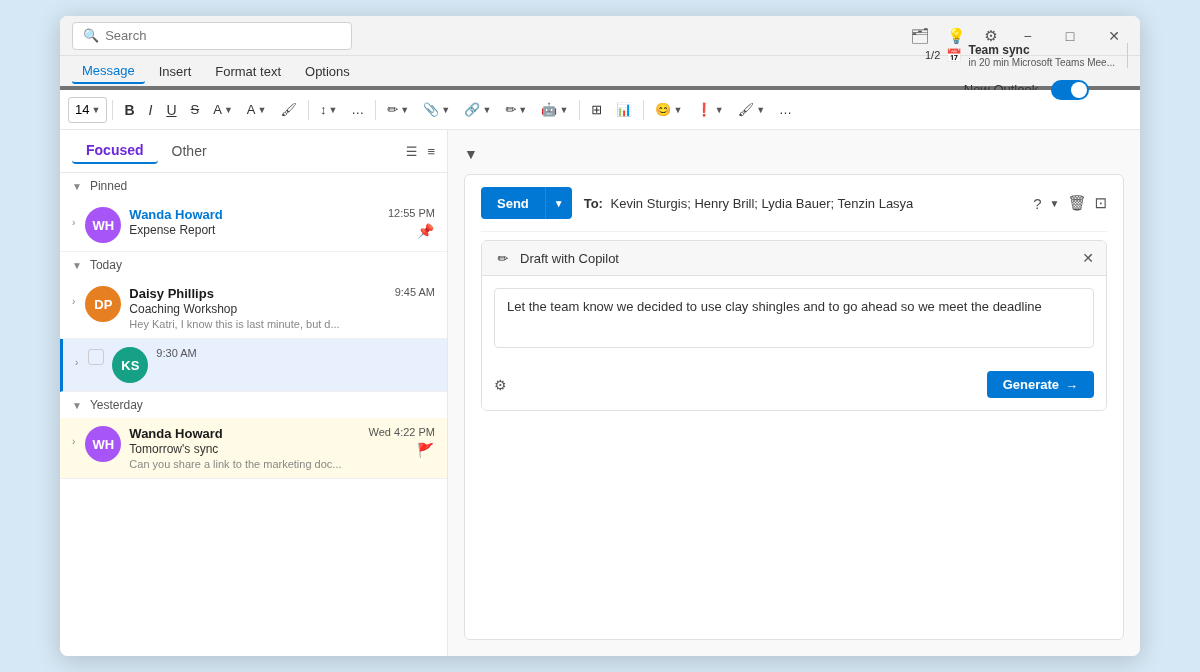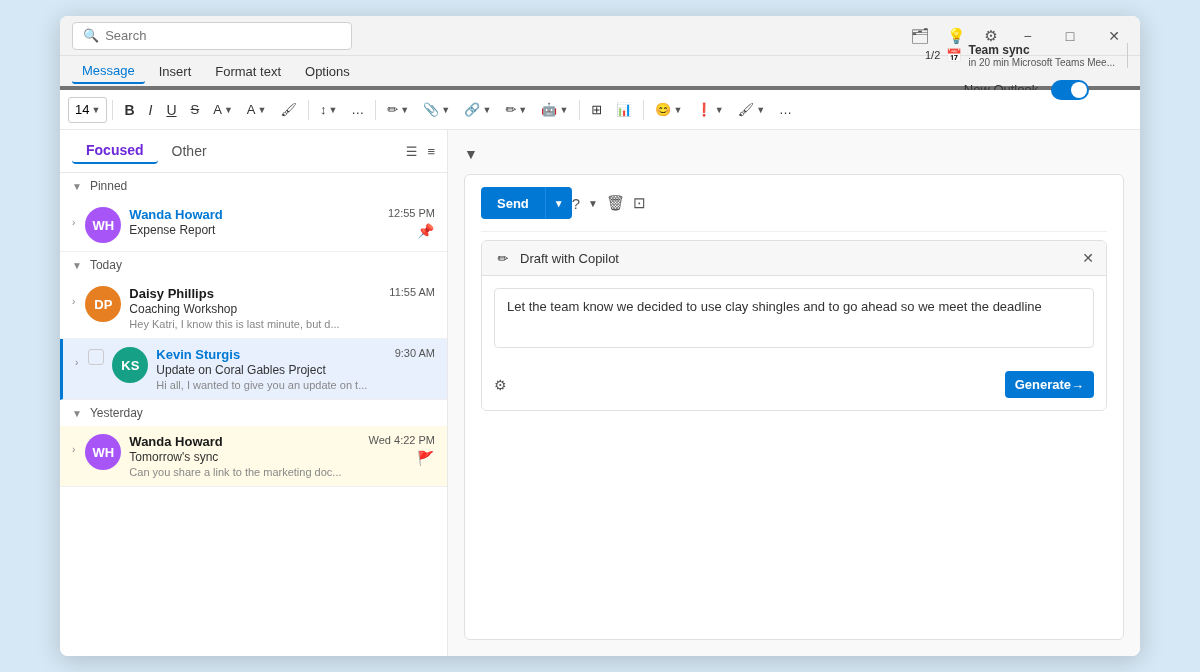--- a/index.html
+++ b/index.html
@@ -415,28 +415,28 @@
       display: flex;
       align-items: center;
       justify-content: space-between;
       padding: 0 12px 12px;
       background: white;
     }
     .generate-btn {
       background: #0078d4;
       color: white;
       border: none;
-      padding: 6px 10px;
+      padding: 6px 16px;
       border-radius: 4px;
       cursor: pointer;
       font-size: 13px;
       font-weight: 600;
       display: flex;
       align-items: center;
-      gap: 0;
+      gap: 6px;
     }
     .options-icon { color: #555; cursor: pointer; font-size: 14px; }
 
     
     ::-webkit-scrollbar { width: 6px; }
     ::-webkit-scrollbar-thumb { background: #ccc; border-radius: 3px; }
   </style>
 </head>
 <body>
 
@@ -579,32 +579,27 @@
       </div>
       <div class="email-item">
         <span class="expand-icon" style="margin-top:10px;">›</span>
         <div class="avatar" style="background-color:#e67e22;">DP</div>
         <div class="email-content">
           <div class="email-sender normal">Daisy Phillips</div>
           <div class="email-subject">Coaching Workshop</div>
           <div class="email-preview">Hey Katri, I know this is last minute, but d...</div>
         </div>
         <div class="email-meta">
-          <span class="email-time">11:55 AM</span>
+          <span class="email-time">9:45 AM</span>
         </div>
       </div>
       <div class="email-item selected">
         <span class="expand-icon" style="margin-top:10px;">›</span>
         <div class="checkbox-area"></div>
         <div class="avatar" style="background-color:#16a085;">KS</div>
-        <div class="email-content">
-          <div class="email-sender" style="color:#0078d4;">Kevin Sturgis</div>
-          <div class="email-subject">Update on Coral Gables Project</div>
-          <div class="email-preview">Hi all, I wanted to give you an update on t...</div>
-        </div>
         <div class="email-meta">
           <span class="email-time">9:30 AM</span>
         </div>
       </div>
 
       <div class="group-header">
         <span class="expand-icon">▼</span>
         <span>Yesterday</span>
       </div>
       <div class="email-item flagged">
@@ -627,20 +622,24 @@
         <span style="cursor:pointer;color:#555;font-size:14px;">▼</span>
       </div>
 
       <div class="compose-card">
 
         <div class="send-bar">
           <button class="send-btn">Send</button>
           <button class="send-dropdown-btn">
             <span style="font-size:10px;">▼</span>
           </button>
+          <div class="to-field">
+            <span class="to-label">To:</span>
+            <span>Kevin Sturgis; Henry Brill; Lydia Bauer; Tenzin Lasya</span>
+          </div>
           <div class="send-bar-icons">
             <span class="send-bar-icon">?</span>
             <span class="send-bar-icon" style="font-size:10px;">▼</span>
             <span class="send-bar-icon">🗑</span>
             <span class="send-bar-icon">⊡</span>
           </div>
         </div>
 
         <div class="copilot-panel">
           <div class="copilot-header">

